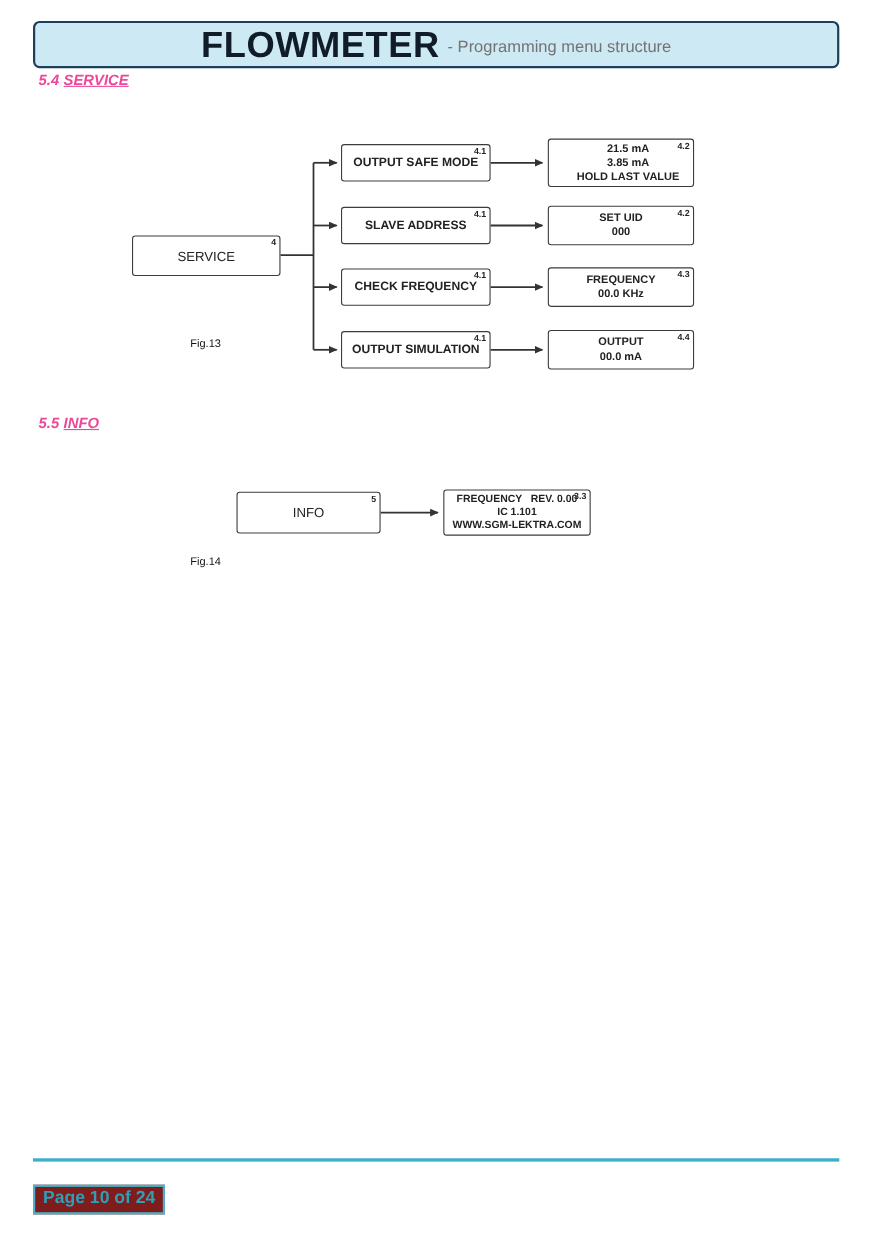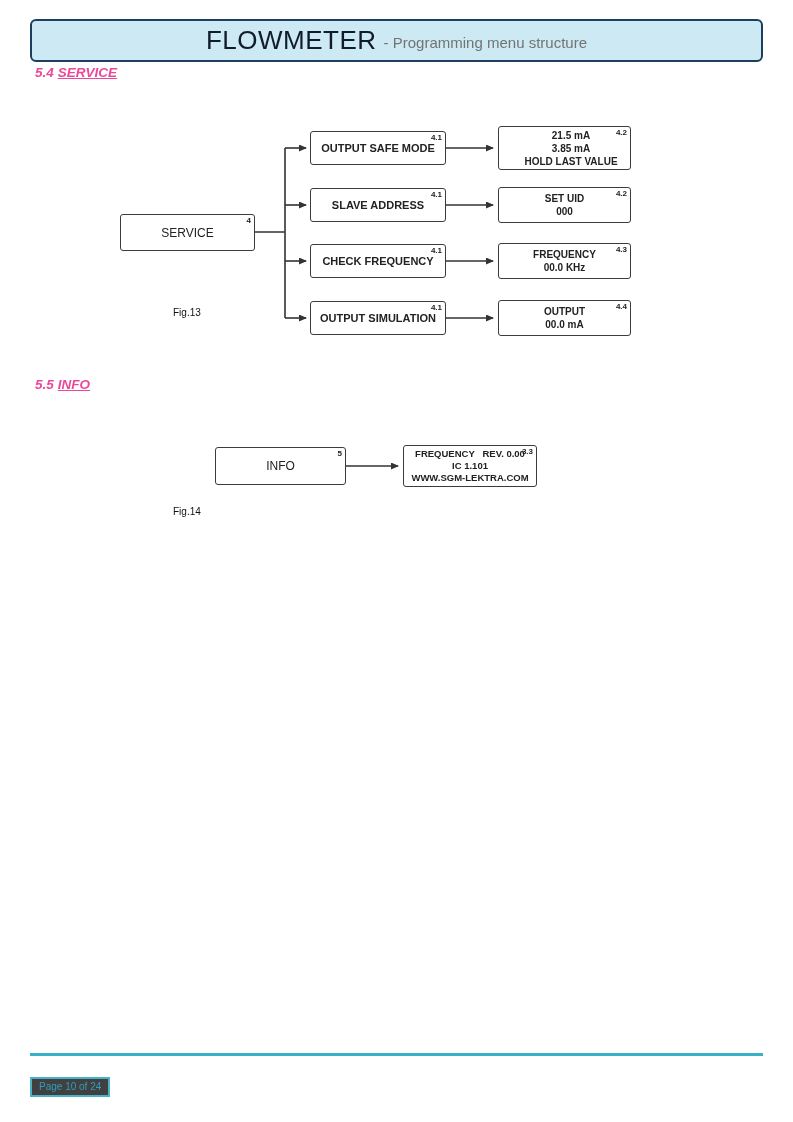--- a/index.html
+++ b/index.html
@@ -11,21 +11,21 @@
     color: #222;
   }
   .page { position: absolute; left: 0; top: 0; width: 793px; height: 1122px; background: #fff; overflow: hidden; }
 
   
   .header-banner {
     position: absolute; left: 30px; top: 19px; width: 733px; height: 43px;
     background: #cde9f3; border: 2px solid #1d3f5e; border-radius: 6px;
     display: flex; align-items: center; justify-content: center;
   }
-  .header-title { font-size: 26px; font-weight: normal; color: #101c28; letter-spacing: 0.5px; }
+  .header-title { font-size: 33px; font-weight: bold; color: #101c28; letter-spacing: 0.5px; }
   .header-subtitle { font-size: 15px; color: #737373; margin-left: 7px; padding-top: 4px; }
 
   
   .section-heading {
     position: absolute; font-size: 13.5px; font-weight: bold; font-style: italic; color: #ec4899;
   }
   .section-heading .sec-title { text-decoration: underline; margin-left: 4px; }
   #sec-54 { left: 35px; top: 65px; }
   #sec-55 { left: 35px; top: 377px; }
 
@@ -64,21 +64,21 @@
   #fig13-caption { left: 173px; top: 307px; }
   #fig14-caption { left: 173px; top: 506px; }
 
   svg.connectors { position: absolute; left: 0; top: 0; pointer-events: none; }
 
   
   .footer-rule { position: absolute; left: 30px; top: 1053px; width: 733px; height: 3px; background: #3aafc8; }
   .page-number-box {
     position: absolute; left: 30px; top: 1077px;
     border: 2px solid #4ab2c8; color: #2f9fb8;
-    font-size: 10px; padding: 2px 7px 3px 7px; background: #404040;
+    font-size: 16px; padding: 2px 7px 3px 7px; background: #7f1d1d; font-weight: bold;
   }
 </style>
 </head>
 <body>
 
 <div class="page">
 
   <div class="header-banner">
     <span class="header-title">FLOWMETER</span>
     <span class="header-subtitle">- Programming menu structure</span>

